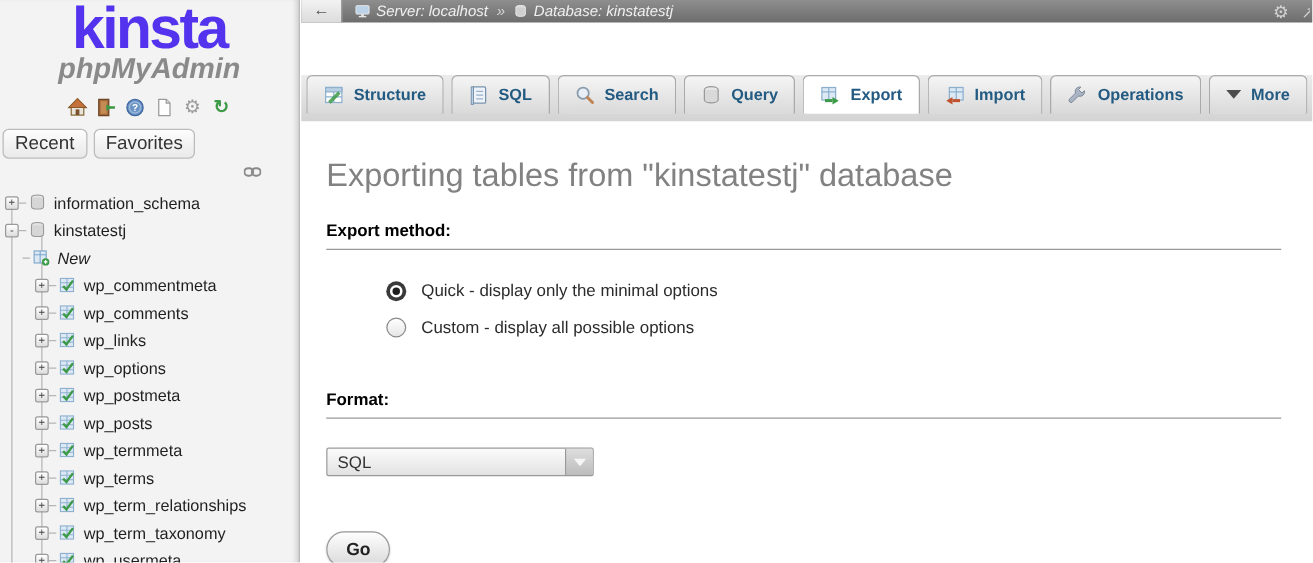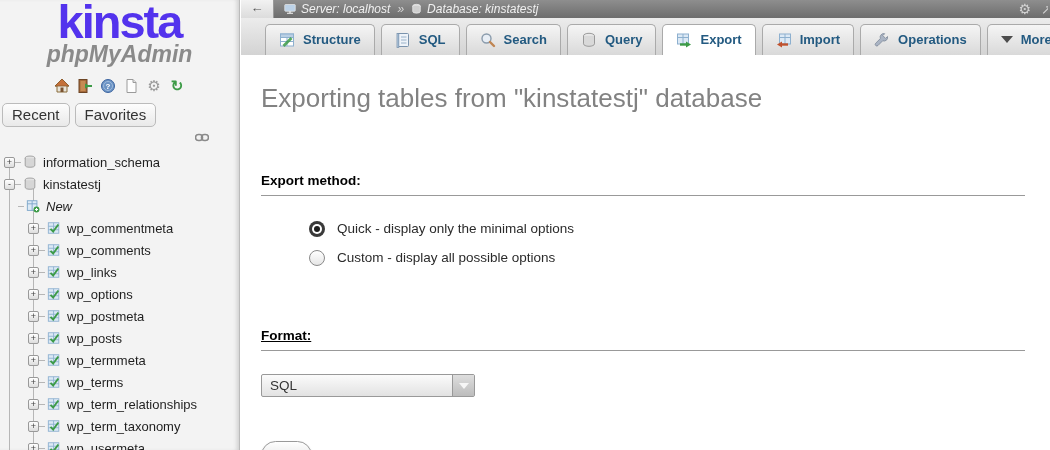--- a/index.html
+++ b/index.html
@@ -51,34 +51,34 @@
     border-right:1px solid #9a9a9a; color:#555; font-size:13px; line-height:16px;
     text-align:center; cursor:pointer; flex:0 0 33px; }
   .crumbs { display:flex; align-items:center; gap:5px; margin-left:10px;font-style:italic; }
   .crumb-sep { color:#d8d8d8; margin:0 2px; }
   #topbar-right { margin-left:auto; display:flex; align-items:center; gap:10px;
     padding-right:2px; }
   .topbar-gear { color:#d2d2d2; font-size:14px; cursor:pointer; }
   .topbar-expand { width:7px; overflow:hidden; color:#d2d2d2; font-size:13px; cursor:pointer; }
 
   #menubar { height:37px; background:linear-gradient(#ececec,#d3d3d3);
-    display:flex; align-items:flex-end; padding-left:24px; }
+    display:flex; align-items:flex-start; padding-left:4px;margin-top:42px; }
   .mtab { display:flex; align-items:center; gap:8px; border:1px solid #aaa; border-bottom:none;
     border-radius:5px 5px 0 0; background:linear-gradient(#f5f5f5,#d9d9d9);
     color:#235a81; font-weight:bold; font-size:13px; padding:7px 13px 8px; margin-right:6px;
     cursor:pointer; height:31px; }
   .mtab.active { background:#fff; }
   .tri-down { width:0; height:0; border-left:6px solid transparent; border-right:6px solid transparent;
     border-top:7px solid #4d4d4d; }
 
   #content { padding:0 25px 0 20px; }
   h2.page-title { margin-top:28px; font-size:26px; font-weight:normal; color:#828282; }
-  h3.section-heading { margin-top:59px; font-size:13.5px; font-weight:bold; color:#000;
+  h3.section-heading { margin-top:21px; font-size:13.5px; font-weight:bold; color:#000;
     border-bottom:1px solid #999; padding-bottom:7px; }
-  h3.section-heading.fmt { margin-top:56px;text-decoration:underline; }
+  h3.section-heading.fmt { margin-top:36px; }
 
   .options { margin:18px 0 16px 48px; }
   .opt-row { display:flex; align-items:center; height:29px; cursor:pointer; }
   .radio { width:16px; height:16px; border-radius:50%; border:1px solid #8a8a8a;
     background:linear-gradient(#fff,#e6e6e6); position:relative; flex:0 0 16px; cursor:pointer; }
   .radio.selected { border:none; background:#3a3a3a; }
   .radio.selected::before { content:''; position:absolute; left:3px; top:3px; width:10px;
     height:10px; border-radius:50%; background:#fff; }
   .radio.selected::after { content:''; position:absolute; left:5px; top:5px; width:6px;
     height:6px; border-radius:50%; background:#1d1d1d; }

